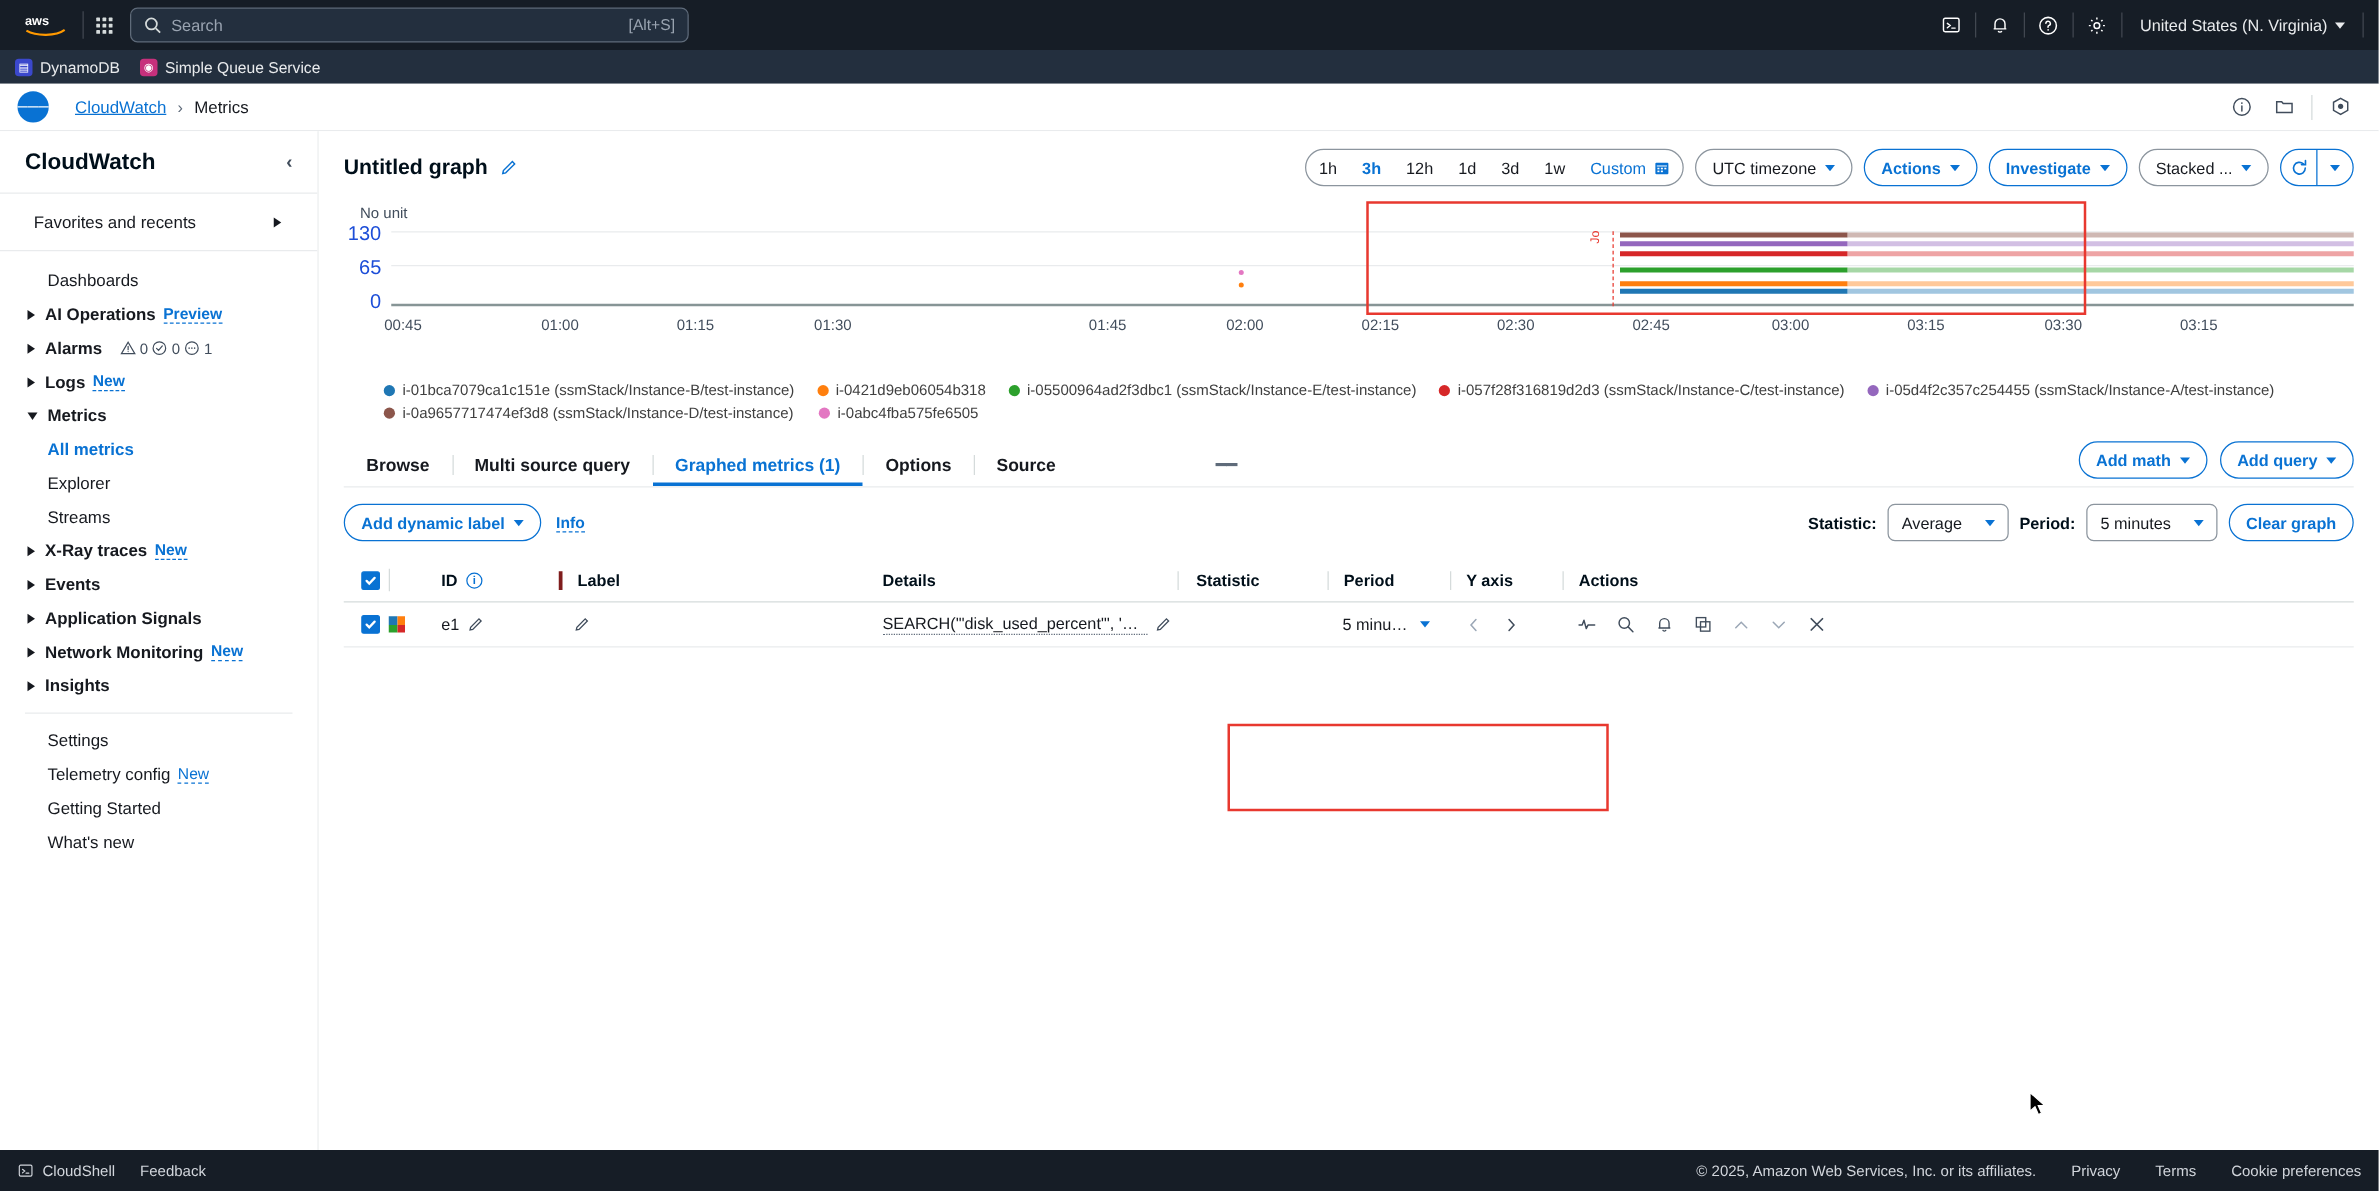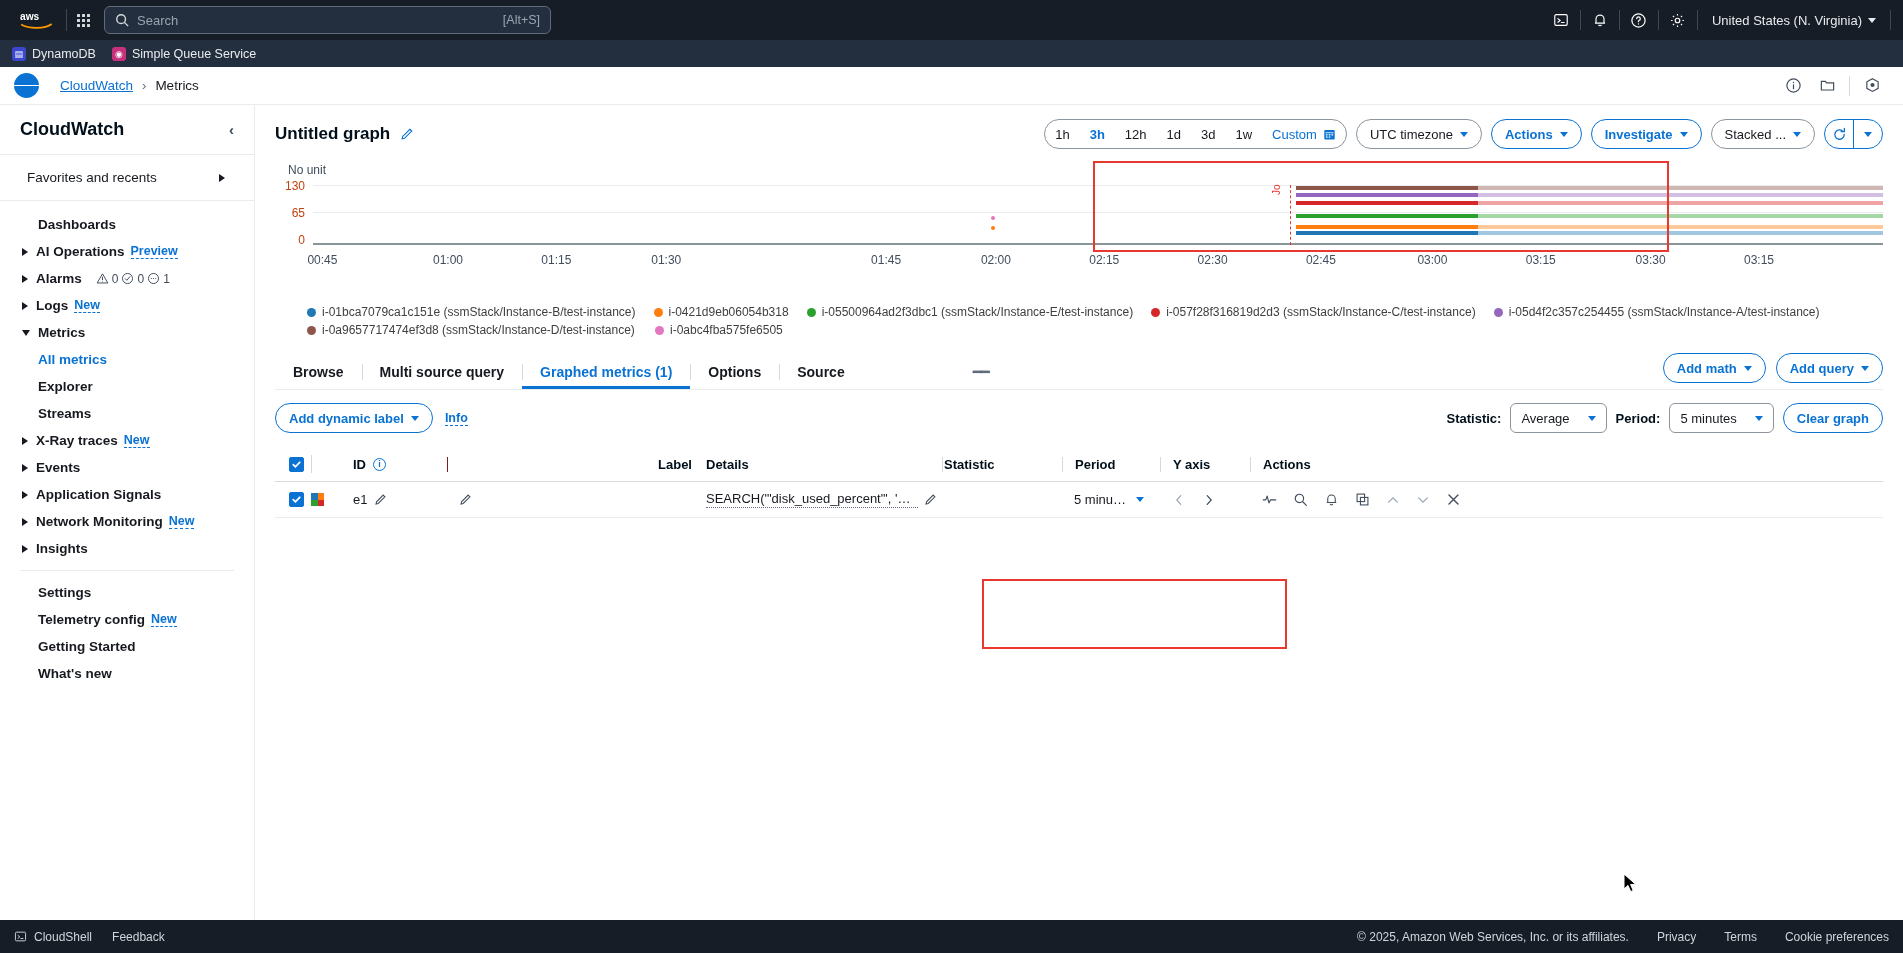--- a/index.html
+++ b/index.html
@@ -62,21 +62,21 @@
   
   .sidebar {
     width: 255px; flex: 0 0 255px; border-right:1px solid #e9ebed; background:#fff;
     display:flex; flex-direction:column; font-size:13.5px; overflow:hidden;
   }
   .sb-title { height:50px; display:flex;align-items:center; padding:0 20px; font-size:18px; font-weight:700; color:#000f1a; border-bottom:1px solid #e9ebed;}
   .sb-collapse { margin-left:auto; color:#414d5c; cursor:pointer; font-size:15px;}
   .sb-fav { height:46px; display:flex; align-items:center; padding:0 27px; border-bottom:1px solid #e9ebed; cursor:pointer;}
   .sb-fav .arrow { margin-left:auto; }
   .sb-list { padding:10px 0; }
-  .sb-item { display:flex; align-items:center; padding:6px 22px; cursor:pointer; gap:6px; min-height:24px;font-weight:bold;}
+  .sb-item { display:flex; align-items:center; padding:6px 22px; cursor:pointer; gap:6px; min-height:24px;}
   .sb-item.bold { font-weight:700; }
   .sb-item.link { color:#0972d3; font-weight:700;}
   .sb-item.plain { color:#16191f; }
   .tri { width:0;height:0;border-top:4.5px solid transparent;border-bottom:4.5px solid transparent;border-left:6.5px solid #16191f; margin-right:2px; flex:0 0 auto;}
   .tri.down { border-left:4.5px solid transparent;border-right:4.5px solid transparent;border-top:6.5px solid #16191f;border-bottom:0;}
   .badge-new { color:#0972d3; font-size:12.5px; border-bottom:1px dashed #0972d3; }
   .alarm-stats { display:flex; align-items:center; gap:3px; margin-left:8px; font-weight:400; font-size:12px; color:#414d5c;}
   .alarm-stats .grp { display:flex; align-items:center; gap:3px; }
   .sb-divider { height:1px; background:#e9ebed; margin:8px 20px; }
 
@@ -98,21 +98,21 @@
   .btn.primary { border-color:#0972d3; color:#0972d3; font-weight:700;}
   .btn .caret { border-top-color: #0972d3; }
   .btn:not(.primary) .caret { border-top-color:#0972d3; }
   .refresh-grp { display:flex; align-items:stretch; border:1px solid #0972d3; border-radius:16px; overflow:hidden; height:30px;}
   .refresh-grp .rb { width:28px; display:flex; align-items:center; justify-content:center; color:#0972d3; cursor:pointer;}
   .refresh-grp .rsep { width:1px; background:#0972d3; }
 
   
   .chart-area { position:relative; margin: 22px 20px 0 20px; height:120px;}
   .nounit { position:absolute; left:13px; top:-8px; font-size:12px; color:#414d5c;}
-  .yaxis { position:absolute; left:0; top:14px; width:34px; text-align:center; font-size:12px; color:#c2410c;}
+  .yaxis { position:absolute; left:0; top:14px; width:34px; text-align:center; font-size:16px; color:#1d4ed8;}
   .yt { position:absolute; right:4px; line-height:1;}
   .plot { position:absolute; left:38px; right:0; top:14px; height:60px; }
   .gridline { position:absolute; left:0; right:0; height:1px; background:#e9ebed;}
   .baseline { position:absolute; left:0; right:0; bottom:0; height:2px; background:#879596;}
   .xaxis { position:absolute; left:38px; right:0; top:82px; height:16px;}
   .xt { position:absolute; font-size:12px; color:#414d5c; transform:translateX(-50%); }
   .red-box { position:absolute; border:2px solid #e8382f; pointer-events:none; }
   .series-line { position:absolute; height:4px; }
   .series-line .solid { position:absolute; left:0; height:100%; }
   .series-line .faded { position:absolute; height:100%; opacity:0.42;}
@@ -145,21 +145,21 @@
   
   .tbl { margin: 14px 20px 0 20px; }
   .thead, .trow { display:flex; align-items:center; }
   .thead { border-bottom:1px solid #d5dbdb; height:35px; font-weight:700; font-size:13px; color:#000f1a;}
   .trow { height:36px; border-bottom:1px solid #e9ebed;}
   .c-check { width:36px; display:flex; align-items:center; padding-left:14px;}
   .c-color { width:36px; display:flex; align-items:center;}
   .c-id { width:100px; display:flex; align-items:center; gap:7px; padding-left:6px;}
   .c-label { width:245px; display:flex; align-items:center; padding-left:12px;}
   .c-details { width:250px; display:flex; align-items:center; padding-left:14px; gap:6px;}
-  .c-stat { width:120px; padding-left:1px;}
+  .c-stat { width:120px; padding-left:14px;}
   .c-period { width:98px; padding-left:12px; display:flex; align-items:center; gap:10px;}
   .c-yaxis { width:90px; padding-left:12px; display:flex; align-items:center; gap:16px;}
   .c-actions { flex:1; padding-left:12px; display:flex; align-items:center; gap:16px;}
   .vsep { width:1px; height:18px; background:#d5dbdb; }
   .chk {
     width:15px;height:15px;border-radius:2px;background:#0972d3;border:1px solid #0972d3;
     display:flex;align-items:center;justify-content:center; cursor:pointer;
   }
   .chk svg { width:11px; height:11px; }
   .swatch { width:13px;height:13px; display:grid; grid-template-columns:1fr 1fr; grid-template-rows:1fr 1fr;}
@@ -621,21 +621,21 @@
               </svg>
           </span>
         </div>
         <div class="c-color">
             <span class="vsep"></span>
           </div>
         <div class="c-id">
           <span>ID</span>
           <span class="info-circ">i</span>
         </div>
-        <div class="c-label" style="border-left:1px solid #7f1d1d;justify-content:flex-end;">
+        <div class="c-label" style="border-left:3px solid #7f1d1d;">
           <span>Label</span>
         </div>
         <div class="c-details">
           <span>Details</span>
         </div>
         <div class="c-stat" style="border-left:1px solid #d5dbdb;">
           <span>Statistic</span>
         </div>
         <div class="c-period" style="border-left:1px solid #d5dbdb;">
           <span>Period</span>

